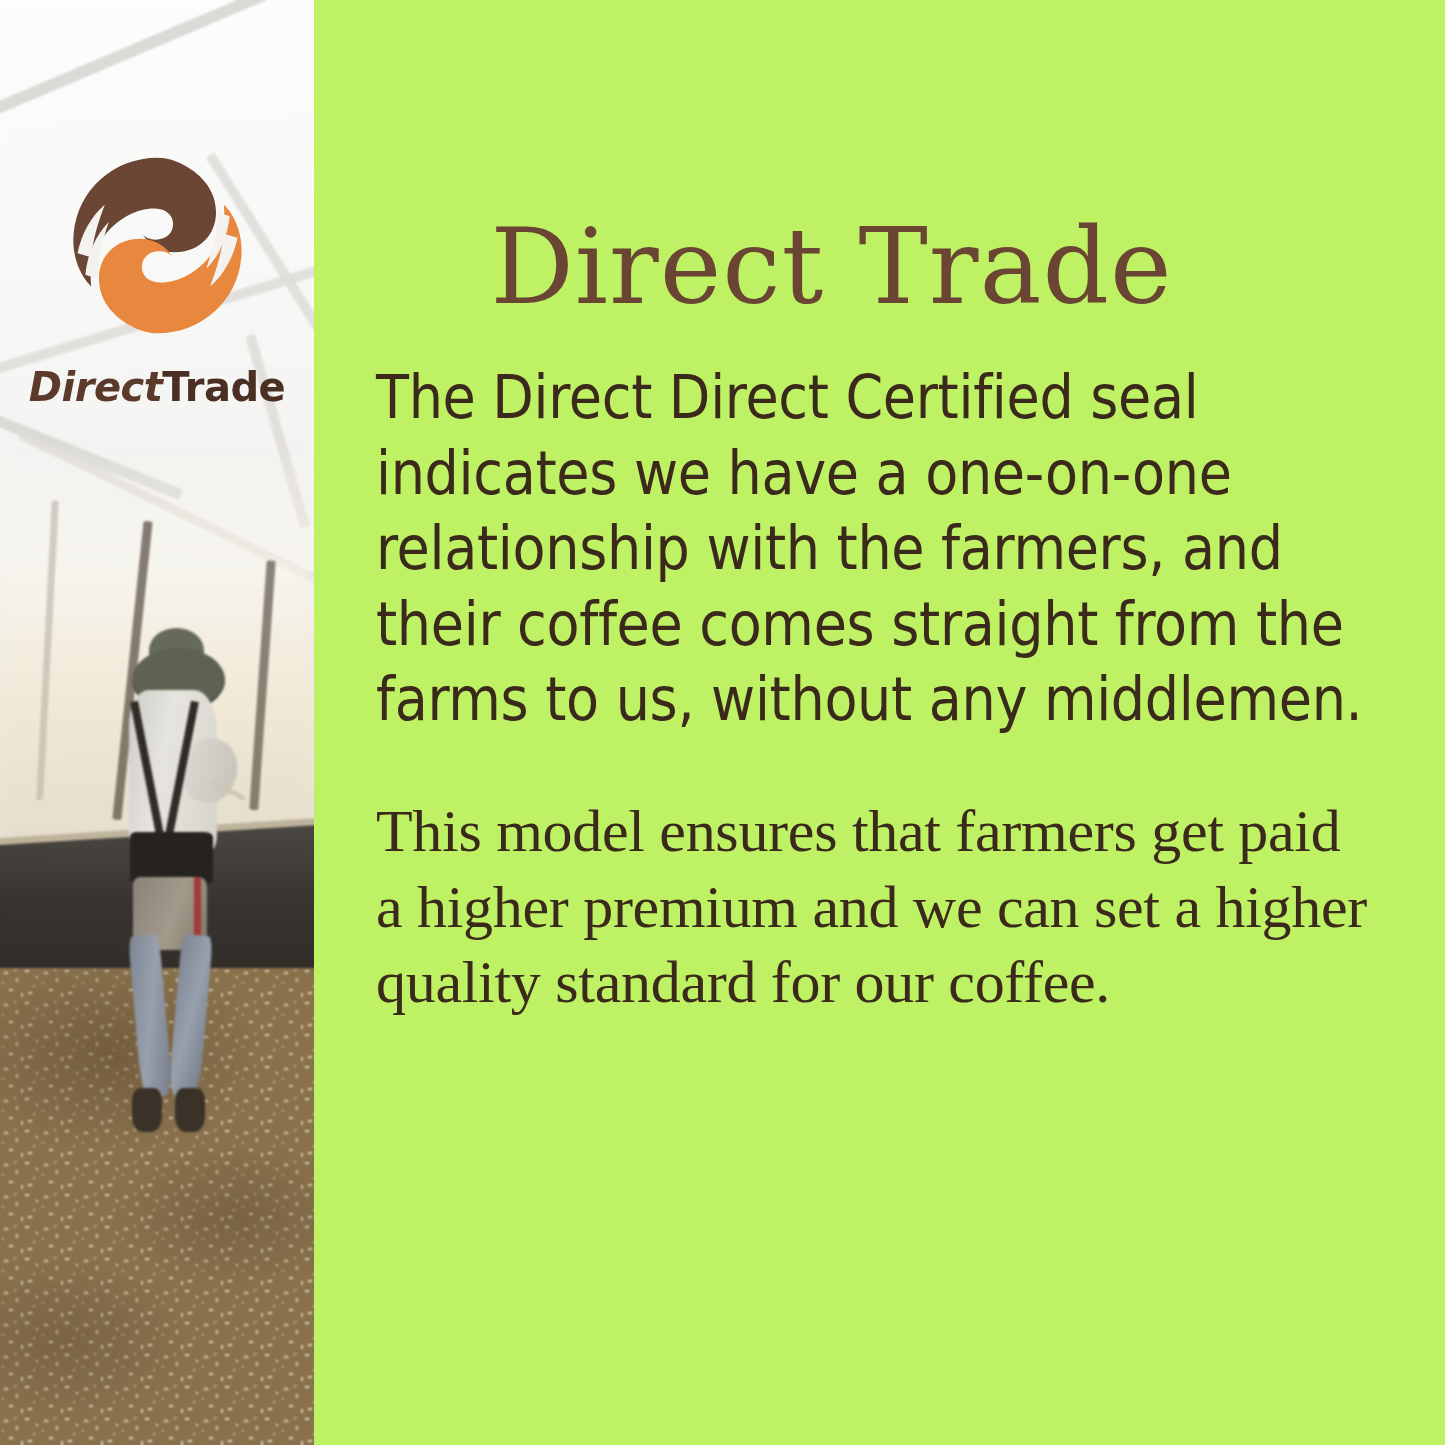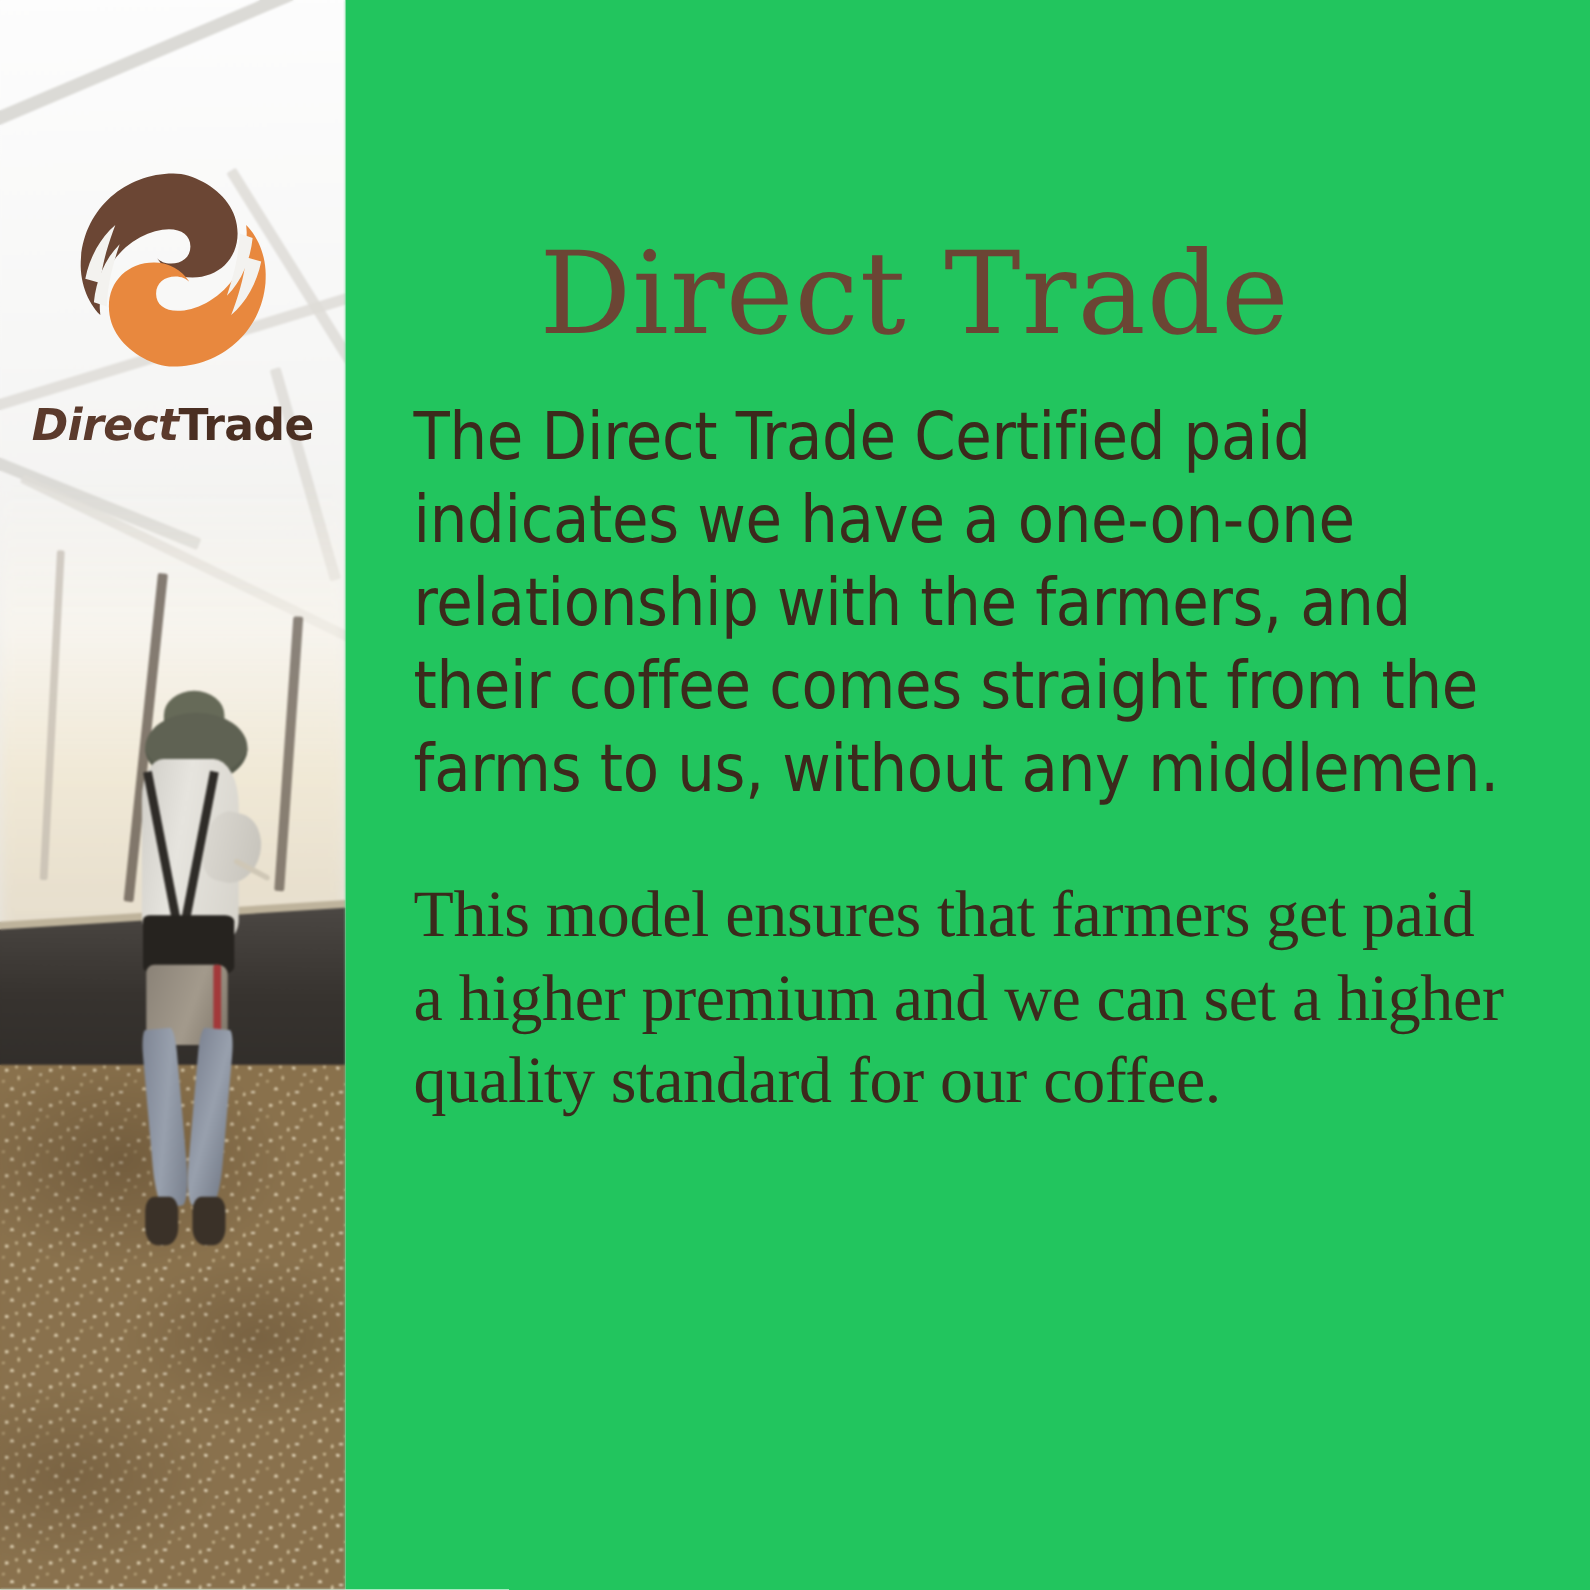--- a/index.html
+++ b/index.html
@@ -237,21 +237,21 @@
   .logo-word .w-trade {
     font-family: "DejaVu Sans", sans-serif;
     font-weight: 700;
     color: #4a2f22;
   }
 
   
   .content {
     flex: 1 1 auto;
     position: relative;
-    background: #22c55e;
+    background: #bef264;
     padding: 0;
   }
   .title {
     position: absolute;
     left: 0; right: 96px;
     top: 142px;
     text-align: center;
     font-family: "DejaVu Serif", serif;
     font-weight: 400;
     font-size: 104px;
@@ -370,18 +370,18 @@
         <span class="w-direct">Direct</span><span class="w-trade">Trade</span>
       </div>
     </div>
   </div>
 
   <div class="content">
 
     <h1 class="title">Direct Trade</h1>
 
     <div class="body-copy">
-      <p>The Direct Trade Certified paid indicates we have a one-on-one relationship with the farmers, and their coffee comes straight from the farms to us, without any middlemen.</p>
+      <p>The Direct Direct Certified seal indicates we have a one-on-one relationship with the farmers, and their coffee comes straight from the farms to us, without any middlemen.</p>
       <p>This model ensures that farmers get paid a higher premium and we can set a higher quality standard for our coffee.</p>
     </div>
 
   </div>
 </div>
 
 </body></html>

